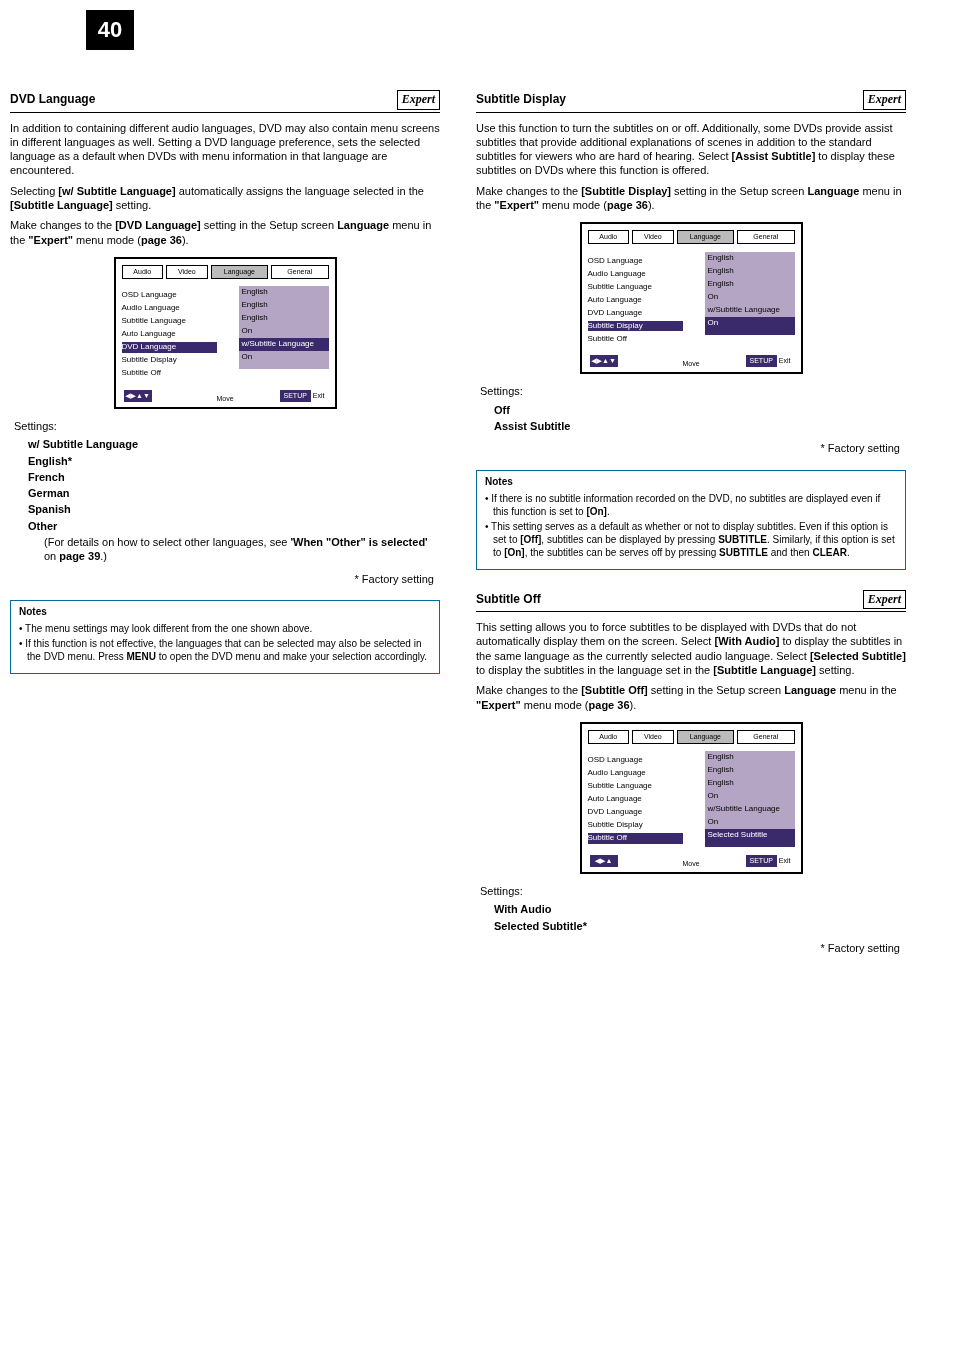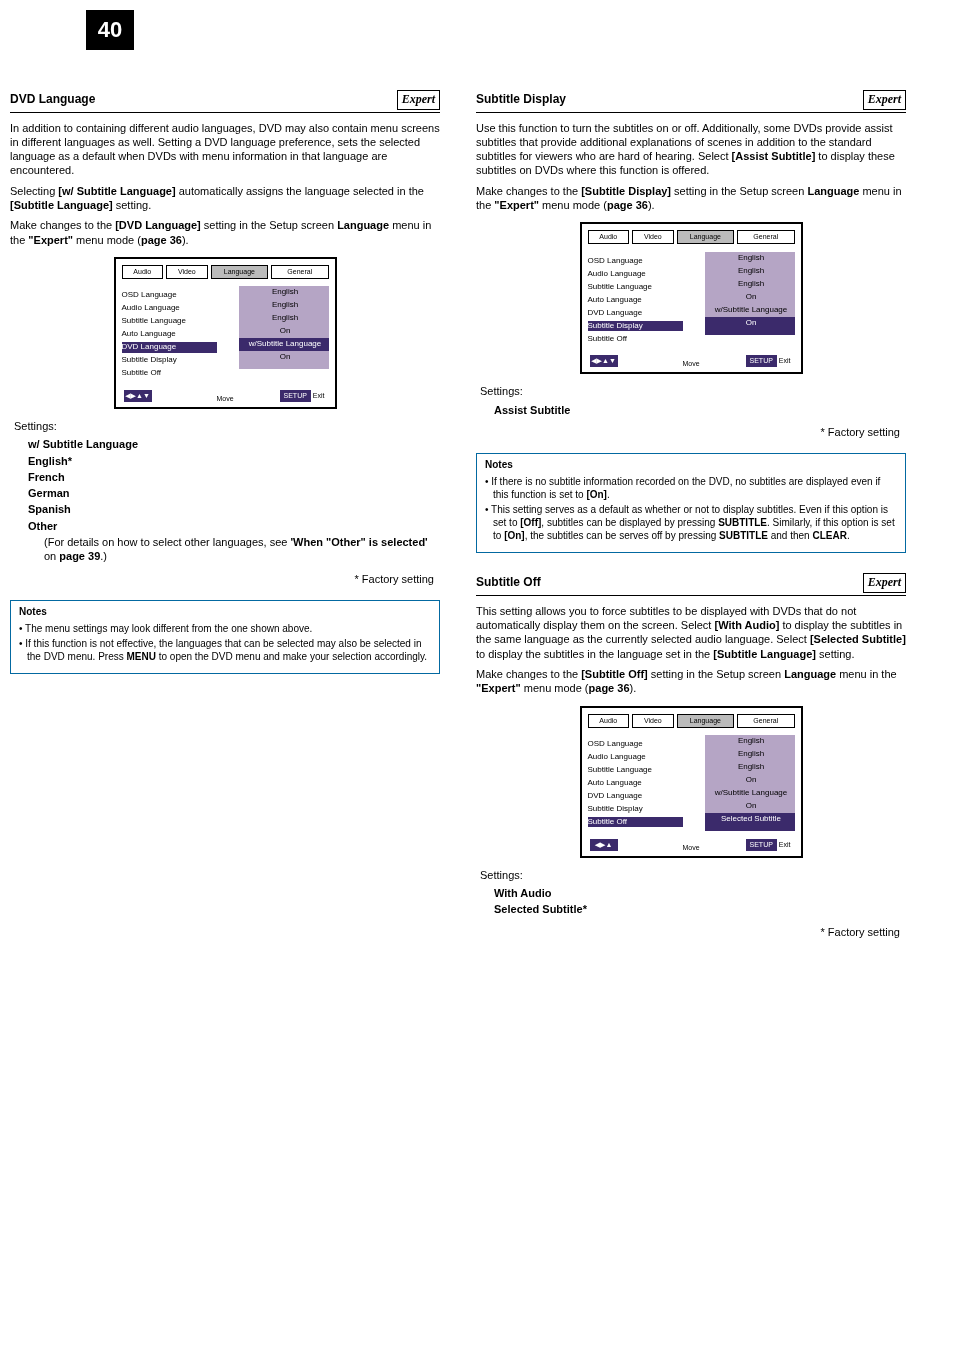--- a/index.html
+++ b/index.html
@@ -63,21 +63,21 @@
     position: relative;
     padding: 6px;
   }
   .scr-toprow { display:flex; gap:3px; height:14px; }
   .scr-tab { border:1px solid #000; flex:1; font-size:7px; text-align:center; line-height:12px; background:#fff; }
   .scr-tab.wide { flex:1.4; }
   .scr-tab.active { background:#bbb; }
   .scr-menu { margin-top:10px; font-size:8px; }
   .scr-row { display:flex; justify-content:space-between; height:13px; align-items:center; }
   .scr-row .lbl { width:95px; }
-  .scr-row .val { width:90px; background:#b5a5c5; color:#000; text-align:center; padding-left:3px; height:18px; line-height:11px; }
+  .scr-row .val { width:90px; background:#b5a5c5; color:#000; text-align:left; padding-left:3px; height:18px; line-height:11px; }
   .scr-row.hl .lbl, .scr-row.hl .val { background:#3b2a6b; color:#fff; }
   .scr-row.noval .val { background:transparent; }
   .scr-arrows { position:absolute; bottom:5px; left:8px; width:28px; height:12px; background:#3b2a6b; color:#fff; font-size:7px; text-align:center; line-height:12px; }
   .scr-hint { position:absolute; bottom:4px; font-size:7px; }
   .scr-hint.mid { left:50%; transform:translateX(-50%); }
   .scr-hint.setup { right:10px; bottom:5px; }
   .scr-setup-btn { display:inline-block; background:#3b2a6b; color:#fff; font-size:7px; padding:0 4px; height:12px; line-height:12px; }
   .settings-label { margin: 8px 0 4px 4px; }
   .settings-block { margin-left: 18px; font-weight: bold; }
   .settings-block div { margin-bottom: 2px; }
@@ -236,20 +236,21 @@
             <span class="val"></span>
           </div>
     </div>
     <div class="scr-arrows">◀▶▲▼</div>
     <span class="scr-hint mid">Move</span>
     <span class="scr-hint setup"><span class="scr-setup-btn">SETUP</span> <span>Exit</span></span>
   </div>
 
   <p class="settings-label">Settings:</p>
   <div class="settings-block">
+    <div>Off</div>
     <div>Assist Subtitle</div>
   </div>
   <p class="factory">* Factory setting</p>
 
   <div class="note-box">
     <div class="note-title">Notes</div>
     <ul>
       <li>
         <span>If there is no subtitle information recorded on the DVD, no subtitles are displayed even if this function is set to </span><b>[On]</b><span>.</span>
       </li>

